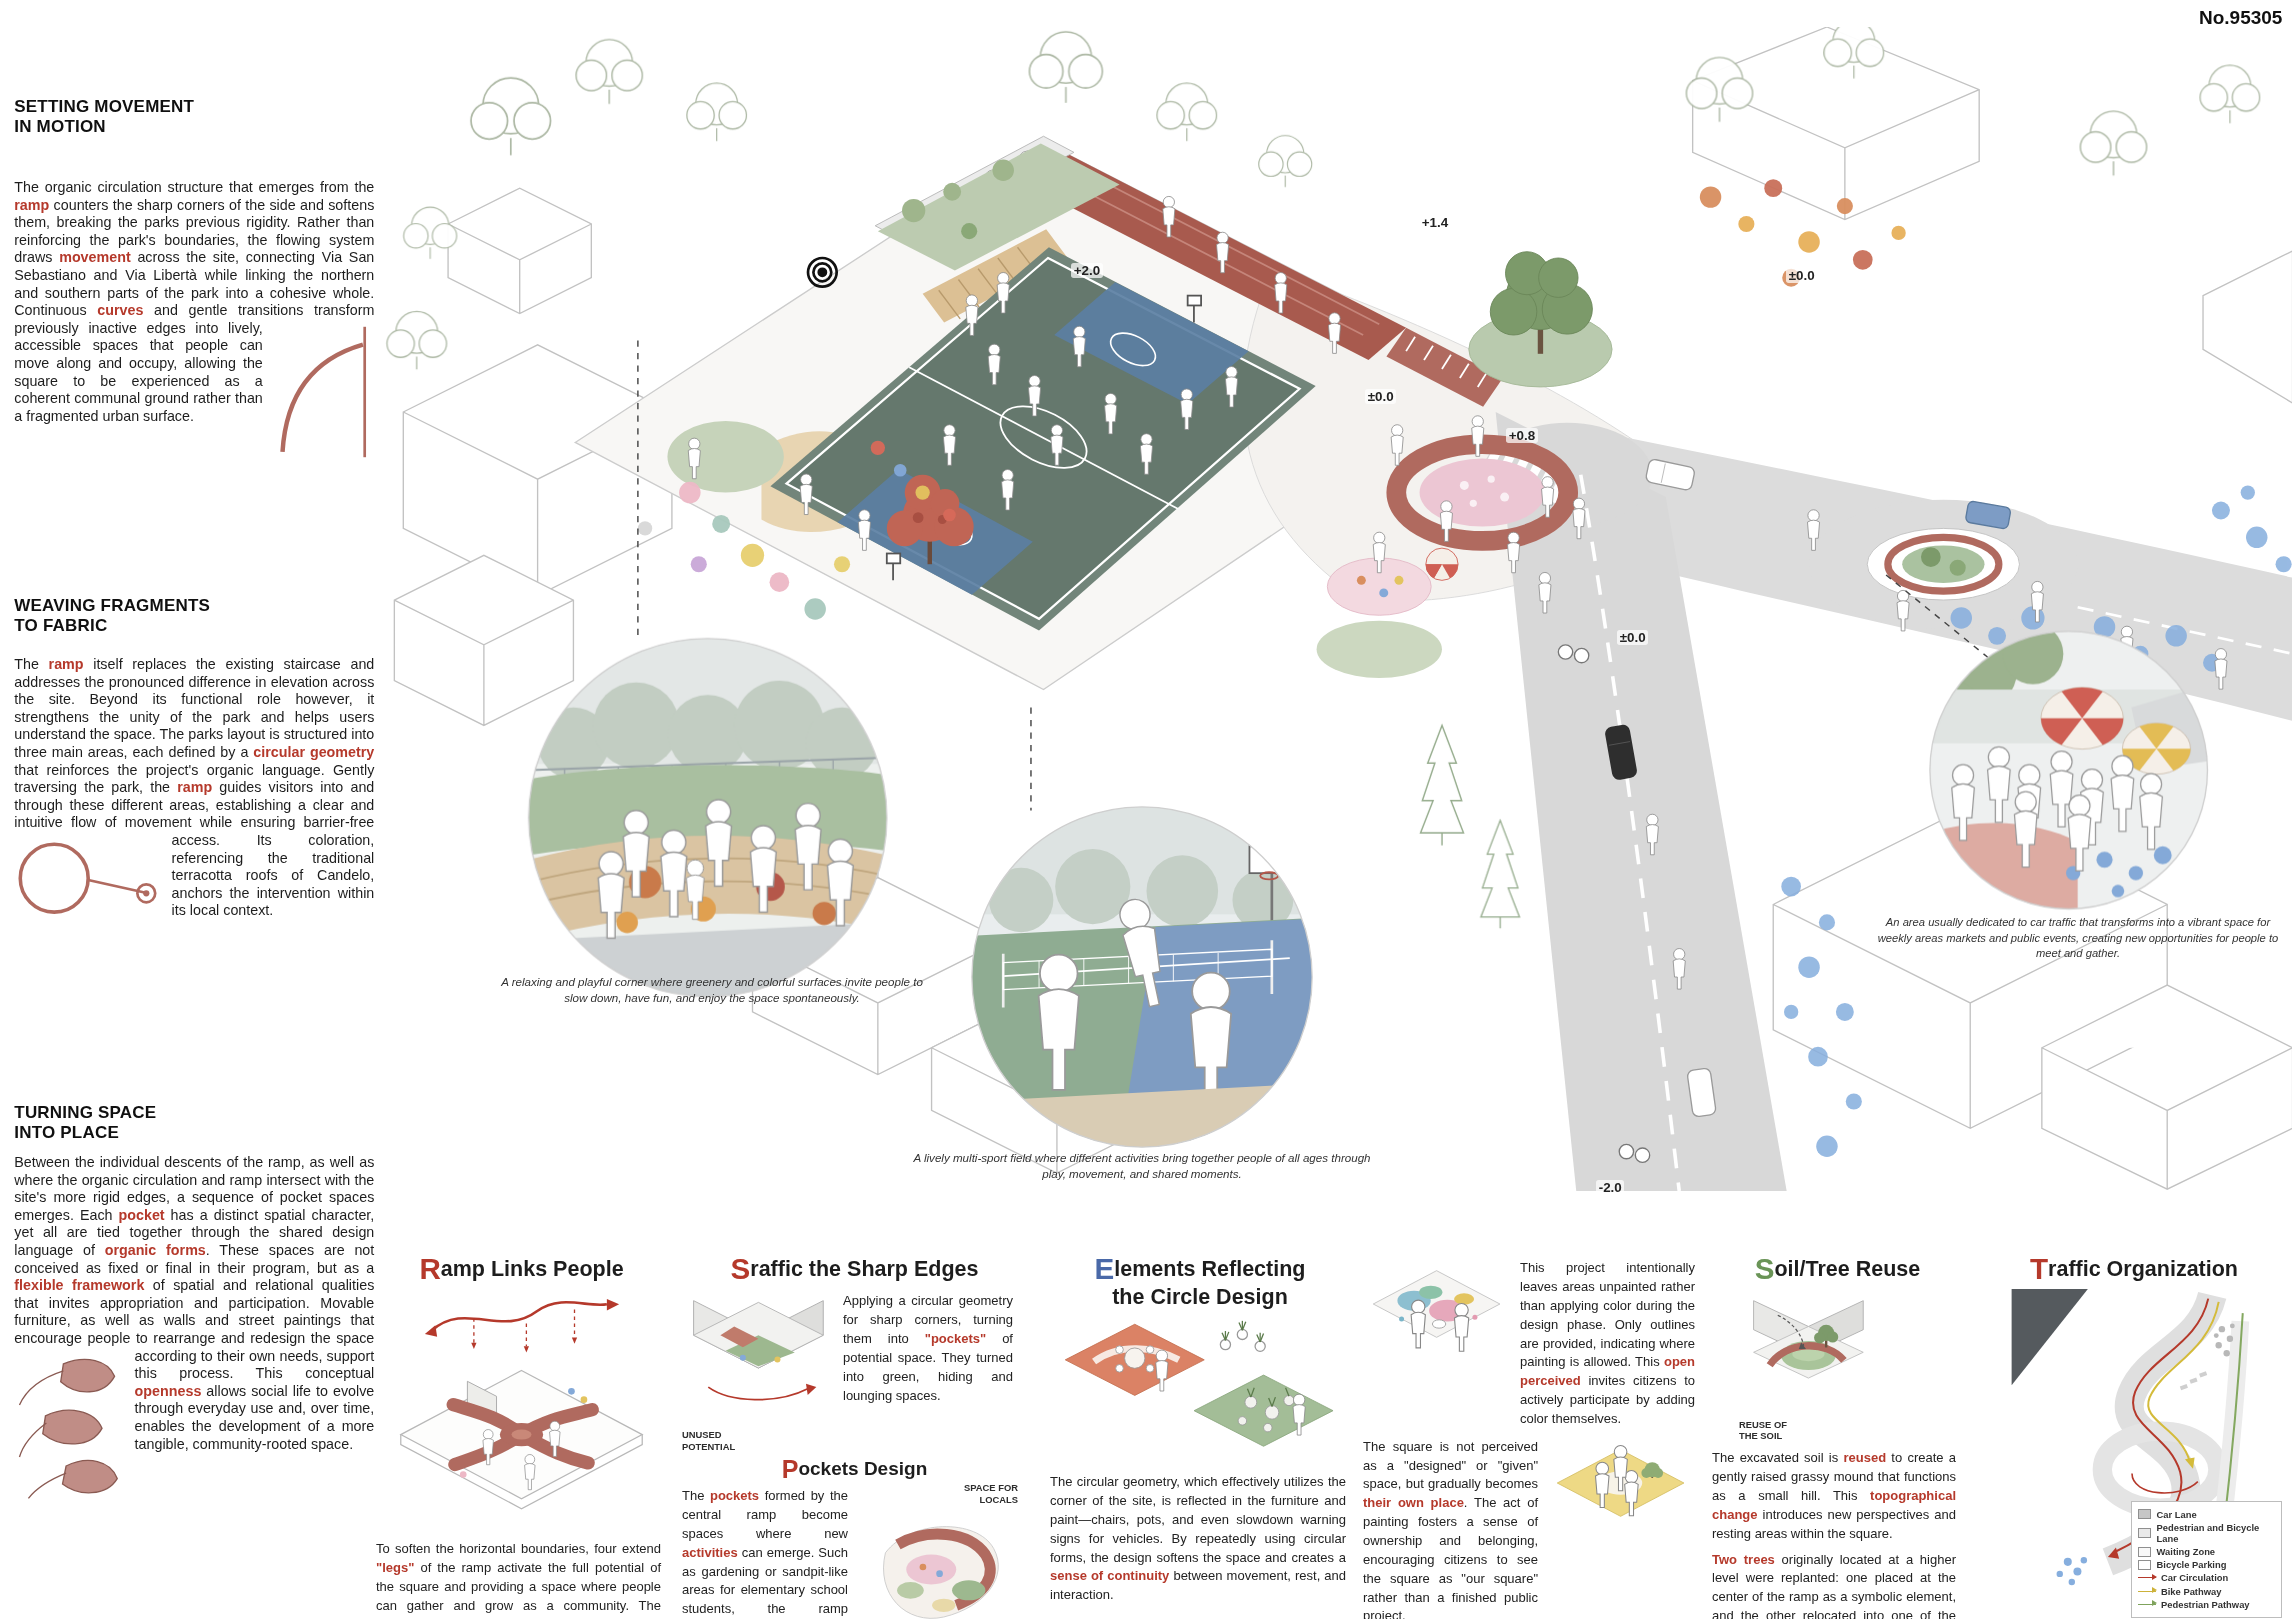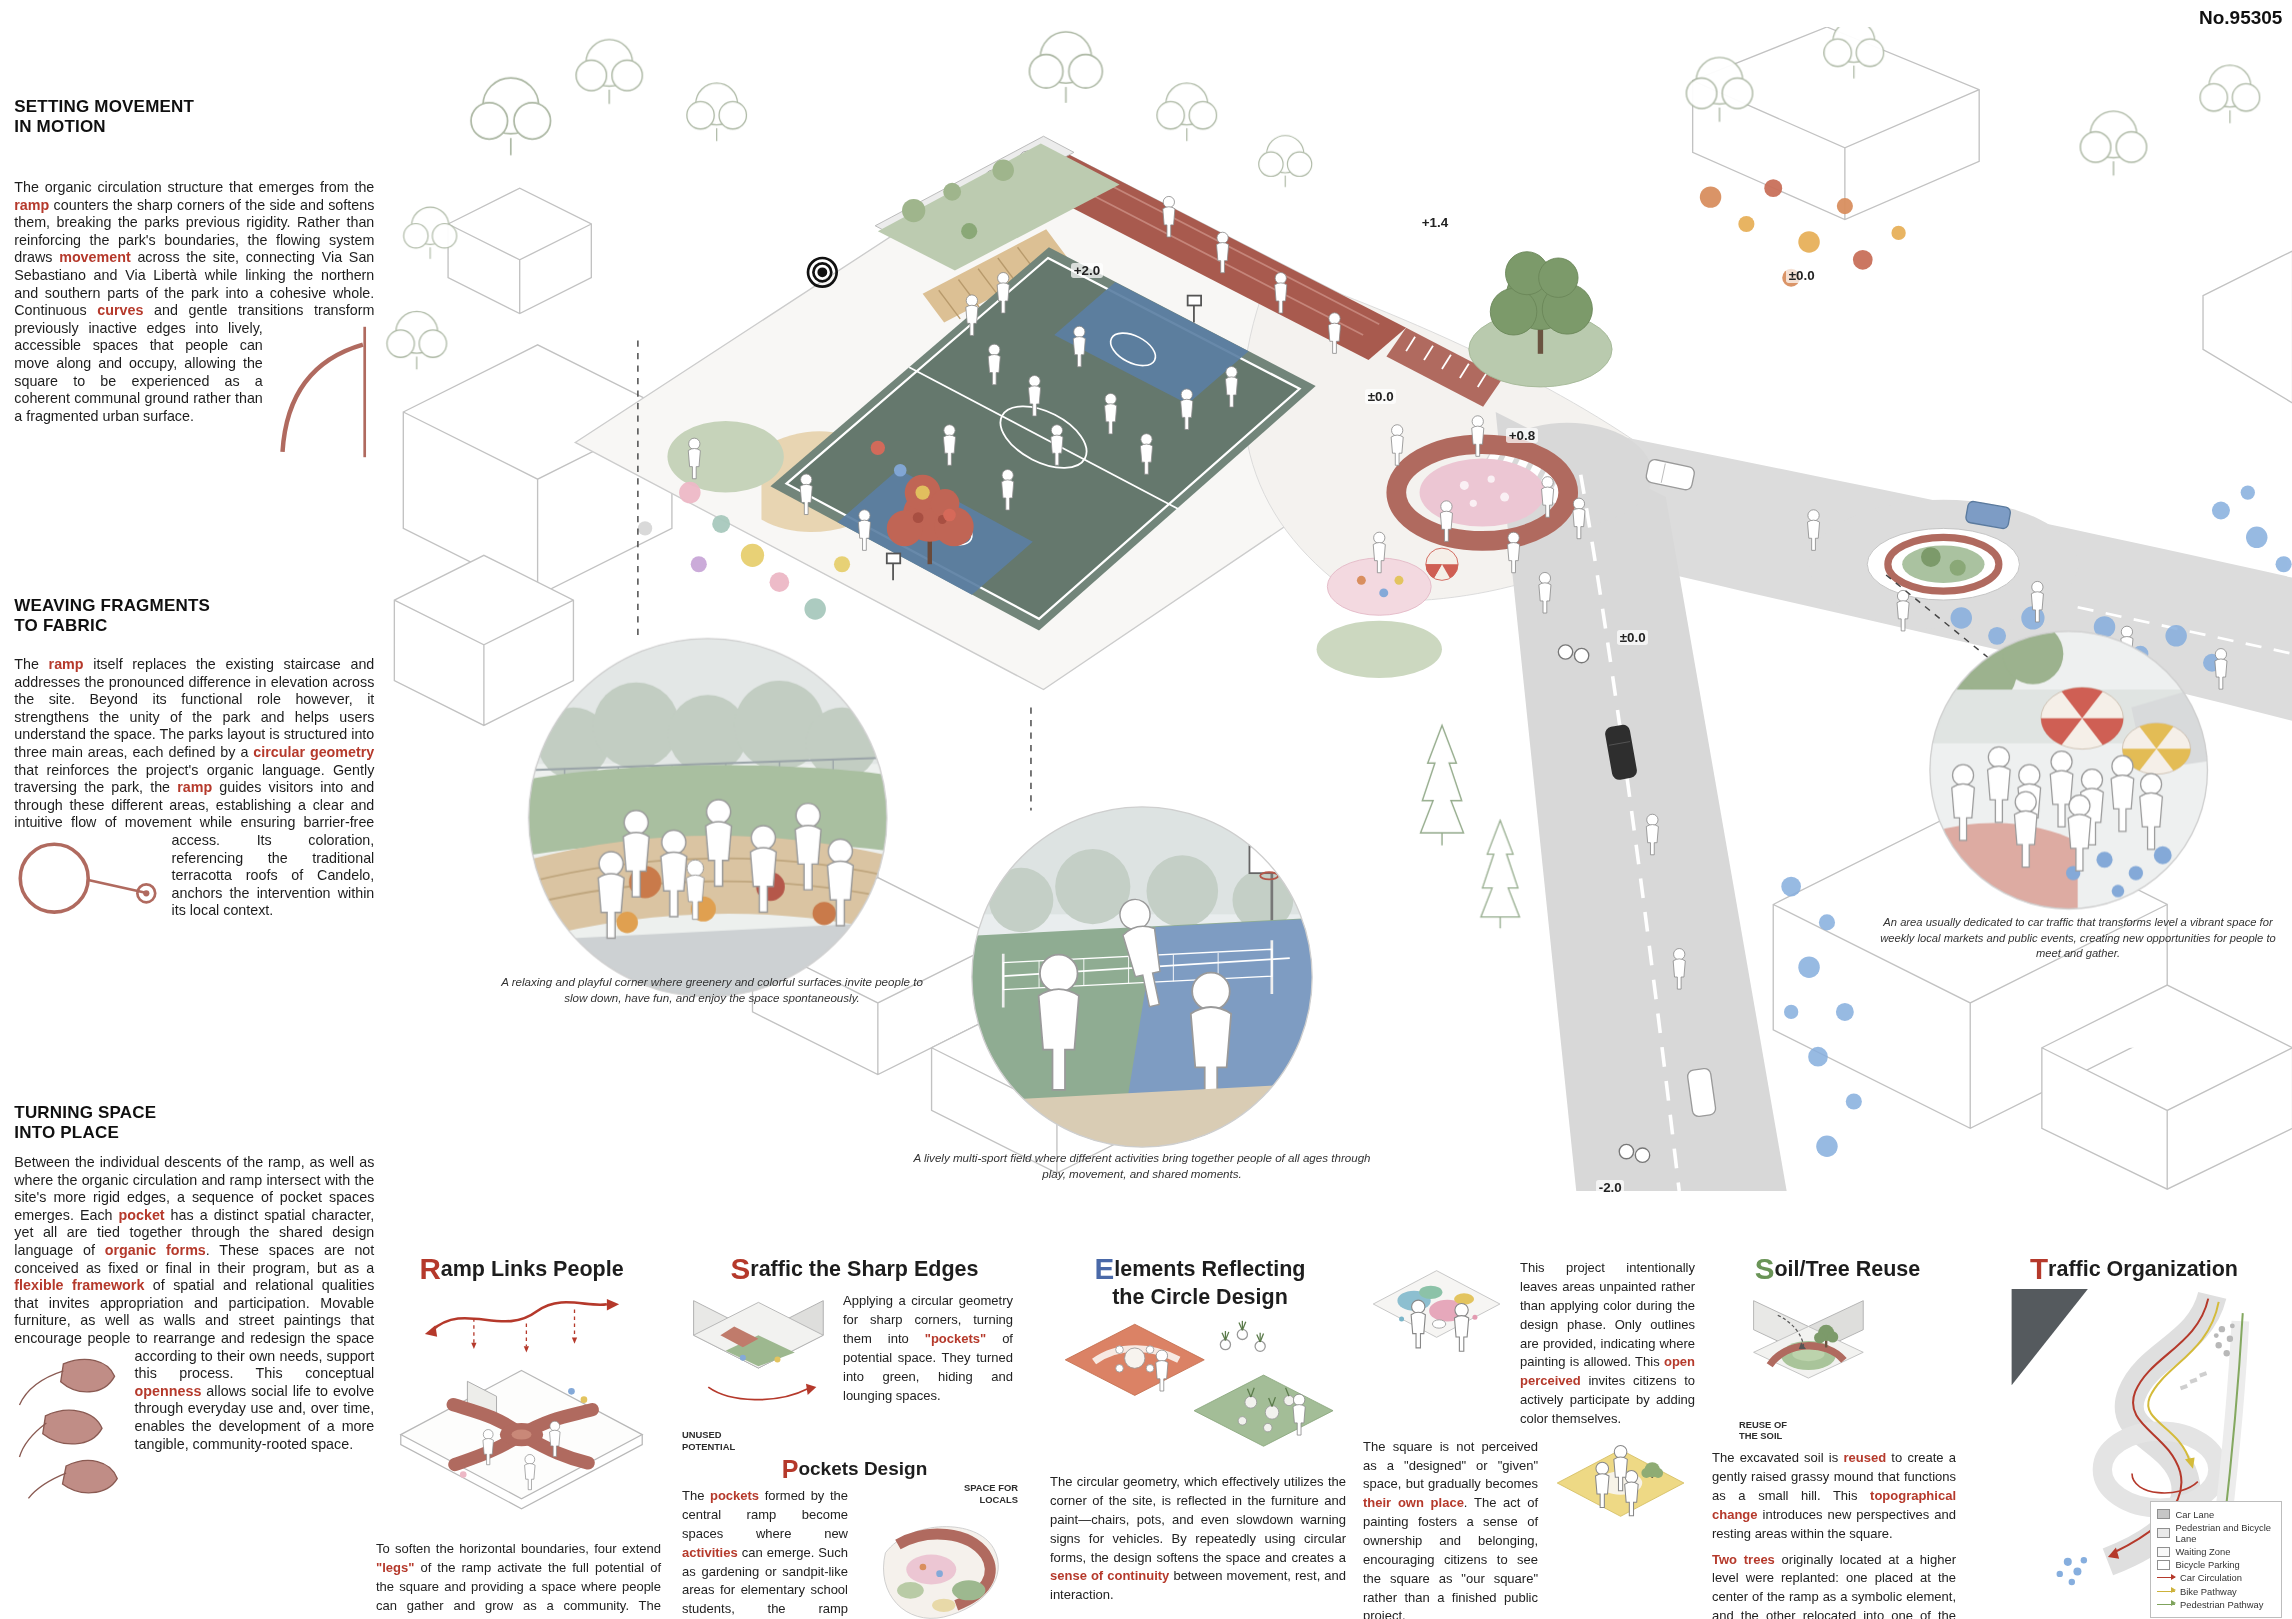--- a/index.html
+++ b/index.html
@@ -23,22 +23,22 @@
   .vig-caption{position:absolute;font-size:11.6px;font-style:italic;color:#333;text-align:center;line-height:1.4;z-index:4;}
   
   .bsec{position:absolute;top:1252px;}
   .bsec-title{font-size:21.5px;font-weight:bold;color:#1d1d1d;text-align:center;line-height:1.12;}
   .bigcap{font-size:29.6px;vertical-align:-2.7px;font-weight:bold;}
   .bsec-body{font-size:13px;line-height:1.45;color:#222;text-align:justify;}
   .mini-label{font-size:9.4px;font-weight:bold;color:#2d2d2d;line-height:1.25;white-space:pre-line;}
   .sub-title{font-size:19px;font-weight:bold;text-align:center;color:#1d1d1d;}
   .row{display:flex;gap:9px;align-items:flex-start;}
   
-  .legend{position:absolute;right:1.8px;top:249px;width:132px;background:#fff;border:0.9px solid #bdbdbd;
-          padding:4.5px 5.4px;box-sizing:border-box;}
+  .legend{position:absolute;right:1.8px;top:249px;width:151px;background:#fff;border:0.9px solid #bdbdbd;
+          padding:4.5px 5.4px;box-sizing:border-box;font-weight:bold;}
   .legend-row{display:flex;align-items:center;gap:5.4px;font-size:9.4px;color:#333;margin:2.2px 0;}
   .swb{width:11.6px;height:8px;border:0.9px solid #8f8f8f;flex:0 0 auto;}
   .swb.b1{background:#c6c6c6}.swb.b2{background:#e9e9e9}.swb.b3{background:#f8f8f8}.swb.b4{background:#ffffff}
   .swl{width:18px;height:0;border-top:1.8px solid currentColor;position:relative;flex:0 0 auto;}
   .swl::after{content:"";position:absolute;right:-4.5px;top:-4.5px;border:3.6px solid transparent;border-left:5.4px solid currentColor;}
   .swl.red{color:#b5392b}.swl.yel{color:#cdb23a}.swl.grn{color:#7fa35c}
 </style>
 </head>
 <body>
 
@@ -481,21 +481,21 @@
   <span class="elev" style="left:1419px;top:215px;">+1.4</span>
   <span class="elev" style="left:1071px;top:263px;">+2.0</span>
   <span class="elev" style="left:1786px;top:268px;">±0.0</span>
   <span class="elev" style="left:1365px;top:389px;">±0.0</span>
   <span class="elev" style="left:1506px;top:428px;">+0.8</span>
   <span class="elev" style="left:1617px;top:630px;">±0.0</span>
   <span class="elev" style="left:1596px;top:1180px;">-2.0</span>
 
   <div class="vig-caption" style="left:488px;top:974px;width:448px;">A relaxing and playful corner where greenery and colorful surfaces invite people to slow down, have fun, and enjoy the space spontaneously.</div>
   <div class="vig-caption" style="left:909px;top:1150px;width:466px;">A lively multi-sport field where different activities bring together people of all ages through play, movement, and shared moments.</div>
-  <div class="vig-caption" style="left:1872px;top:915px;width:412px;font-size:11.2px;">An area usually dedicated to car traffic that transforms level a vibrant space for weekly local markets and public events, creating new opportunities for people to meet and gather.</div>
+  <div class="vig-caption" style="left:1872px;top:915px;width:412px;font-size:11.2px;">An area usually dedicated to car traffic that transforms into a vibrant space for weekly areas markets and public events, creating new opportunities for people to meet and gather.</div>
 
   <div class="abs board-no">No.95305</div>
 
   <div class="abs col-heading" style="left:14.3px;top:97px;">
     <div>SETTING MOVEMENT</div>
       <div>IN MOTION</div>
   </div>
   <div class="abs body-text" style="left:14.3px;top:179px;width:360px;">
     <span><span>The organic circulation structure that emerges from the </span><span class="hl">ramp</span><span> counters the sharp corners of the side and softens them, breaking the parks previous rigidity. Rather than reinforcing the park's boundaries, the flowing system draws </span><span class="hl">movement</span><span> across the site, connecting Via San Sebastiano and Via Libertà while linking the northern and southern parts of the park into a cohesive whole. Continuous </span><span class="hl">curves</span><span> and gentle transitions transform previously inactive edges into </span></span><svg class="float-r" width="99" height="134" viewBox="0 0 110 150">
         <line x1="100" y1="2" x2="100" y2="148" stroke="#b06a5f" stroke-width="3"></line>

